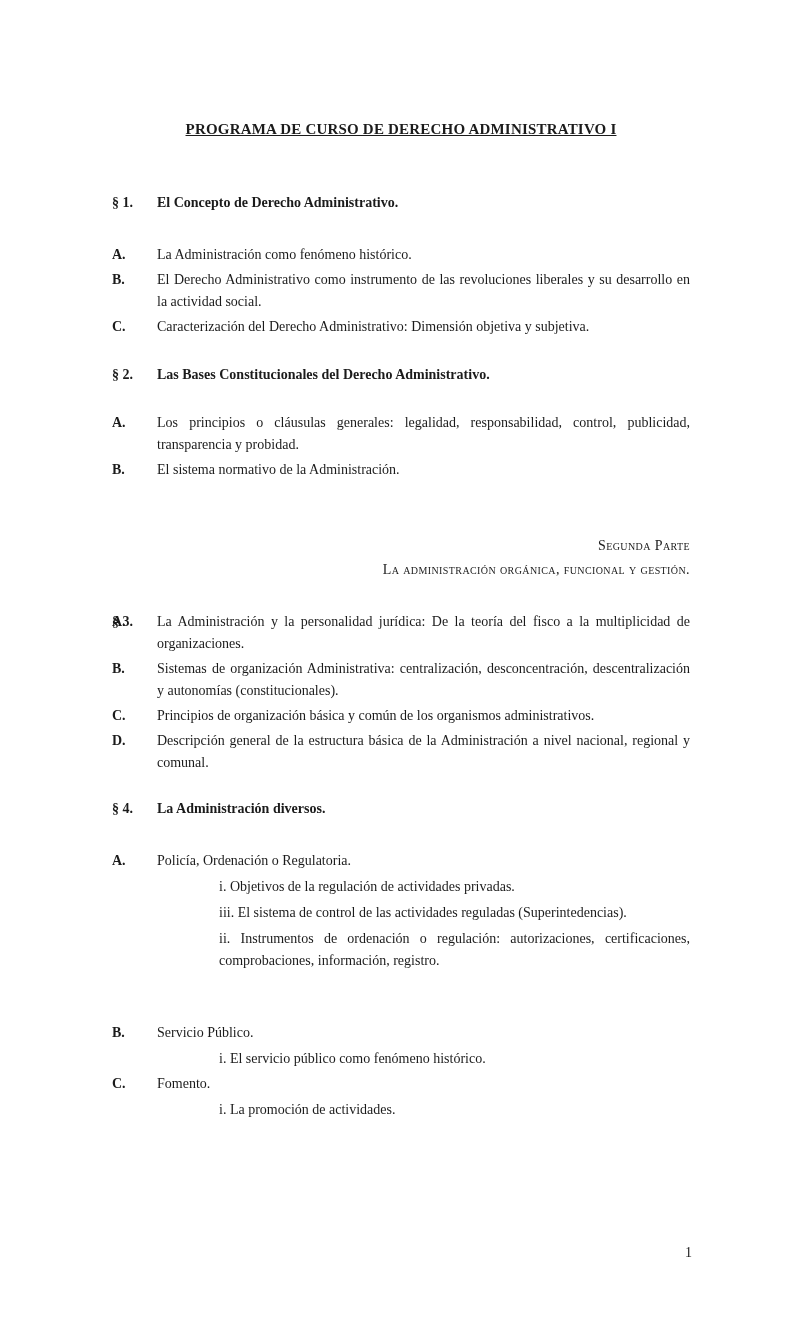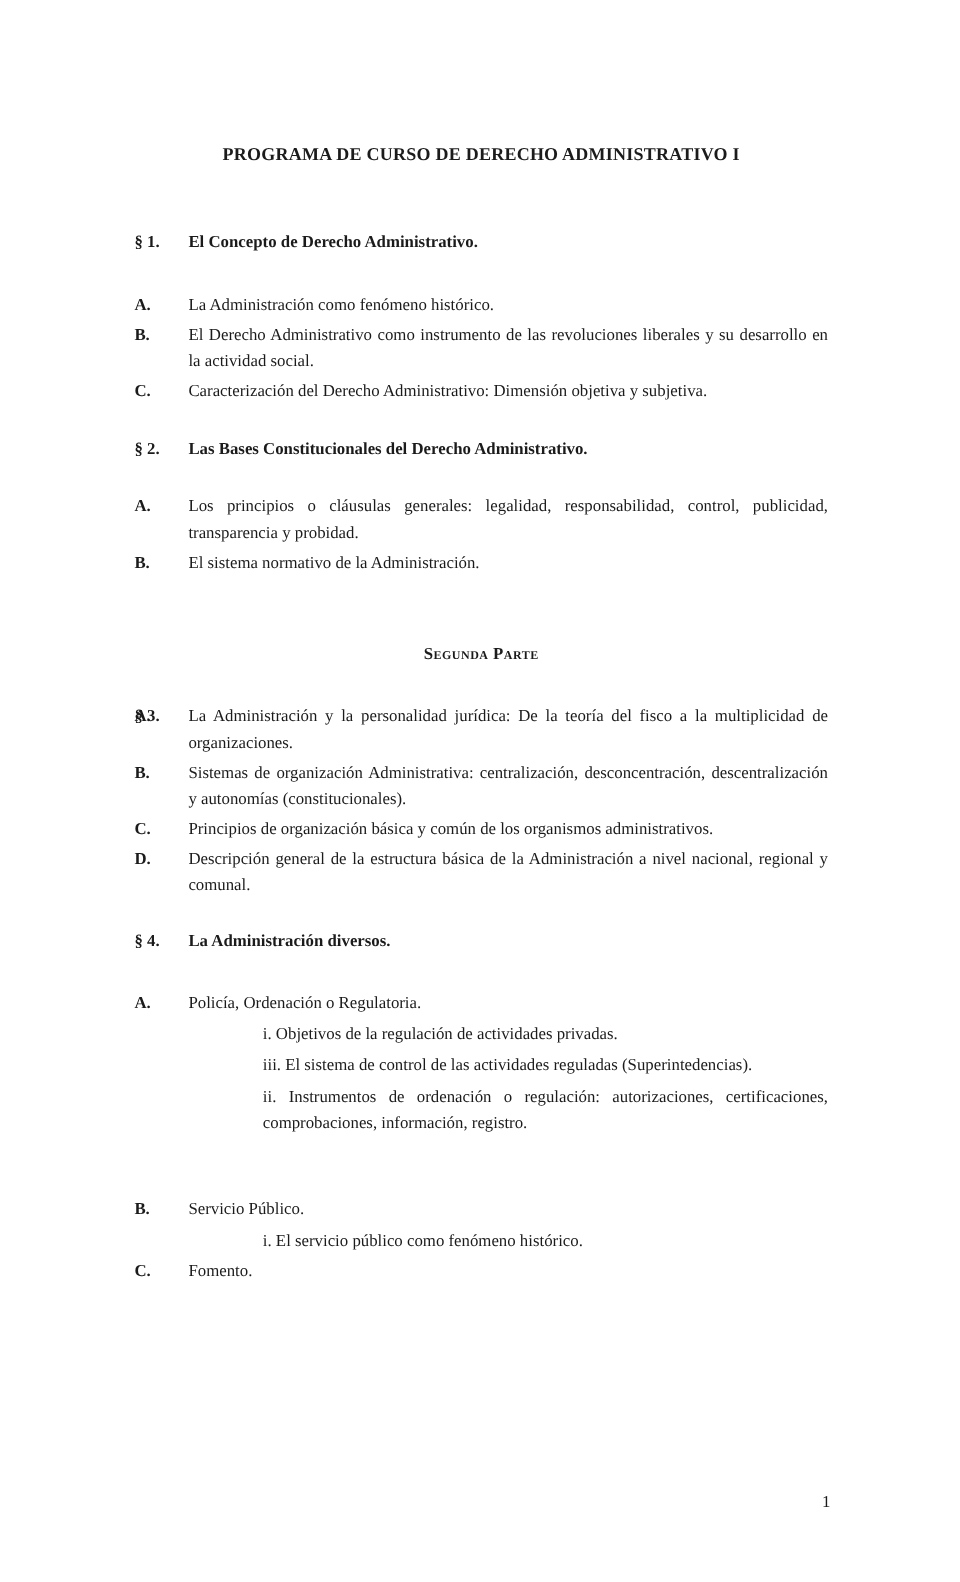--- a/index.html
+++ b/index.html
@@ -15,41 +15,42 @@
     overflow: hidden;
   }
   .content { padding: 118px 110px 0 112px; }
 
   .doc-title {
     margin: 0;
     text-align: center;
     font-size: 15px;
     font-weight: 700;
     letter-spacing: 0.2px;
+    text-decoration: underline;
   }
 
   .sec-h {
     position: relative;
     padding-left: 45px;
     font-weight: 700;
     margin: 0;
   }
   .num { position: absolute; left: 0; top: 0; }
 
   .items { margin-top: 28px; }
   .item { position: relative; padding-left: 45px; margin-top: 3px; }
   .item.first { margin-top: 0; }
   .label { position: absolute; left: 0; top: 0; font-weight: 700; }
   .text { text-align: justify; }
 
   .subitem { margin-left: 107px; margin-top: 4px; text-align: justify; }
 
   .part-header {
-    text-align: center;
-    font-weight: 700;
+    text-align: right;
+    font-weight: 400;
     font-variant: small-caps;
     letter-spacing: 0.4px;
     margin: 0;
   }
   .mt52 { margin-top: 52px; }
   .mt54 { margin-top: 54px; }
   .mt30 { margin-top: 30px; }
   .mt26 { margin-top: 26px; }
   .mt24 { margin-top: 24px; }
   .mt2  { margin-top: 2px; }
@@ -102,20 +103,21 @@
           <div class="text">Los principios o cláusulas generales: legalidad, responsabilidad, control, publicidad, transparencia y probidad.</div>
         </div>
         <div class="item">
           <span class="label">B.</span>
           <div class="text">El sistema normativo de la Administración.</div>
         </div>
       </div>
     </section>
 
     <p class="part-header mt54">Segunda Parte</p>
+    <p class="part-header mt2">La administración orgánica, funcional y gestión.</p>
 
     <section>
       <p class="sec-h mt30">
         <span class="num">§ 3.</span>
       </p>
       <div class="items mt26">
         <div class="item first">
           <span class="label">A.</span>
           <div class="text">La Administración y la personalidad jurídica: De la teoría del fisco a la multiplicidad de organizaciones.</div>
         </div>
@@ -152,20 +154,21 @@
         <div class="item gap-large">
           <span class="label">B.</span>
           <div class="text">Servicio Público.</div>
         </div>
         <div class="subitem">i. El servicio público como fenómeno histórico.</div>
 
         <div class="item">
           <span class="label">C.</span>
           <div class="text">Fomento.</div>
         </div>
+        <div class="subitem">i. La promoción de actividades.</div>
 
       </div>
     </section>
 
   </div>
 
   <div class="page-number">1</div>
 </div>
 
 </body></html>

